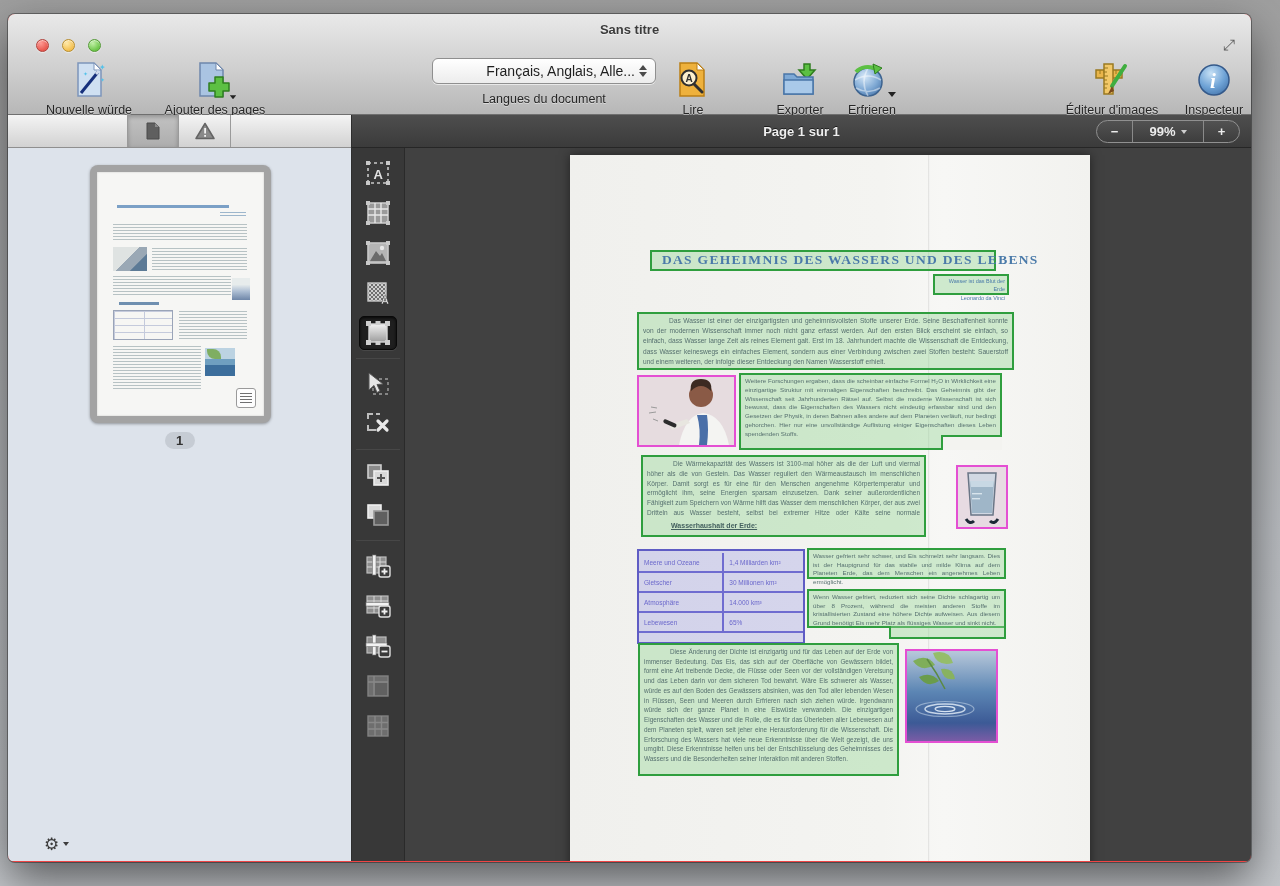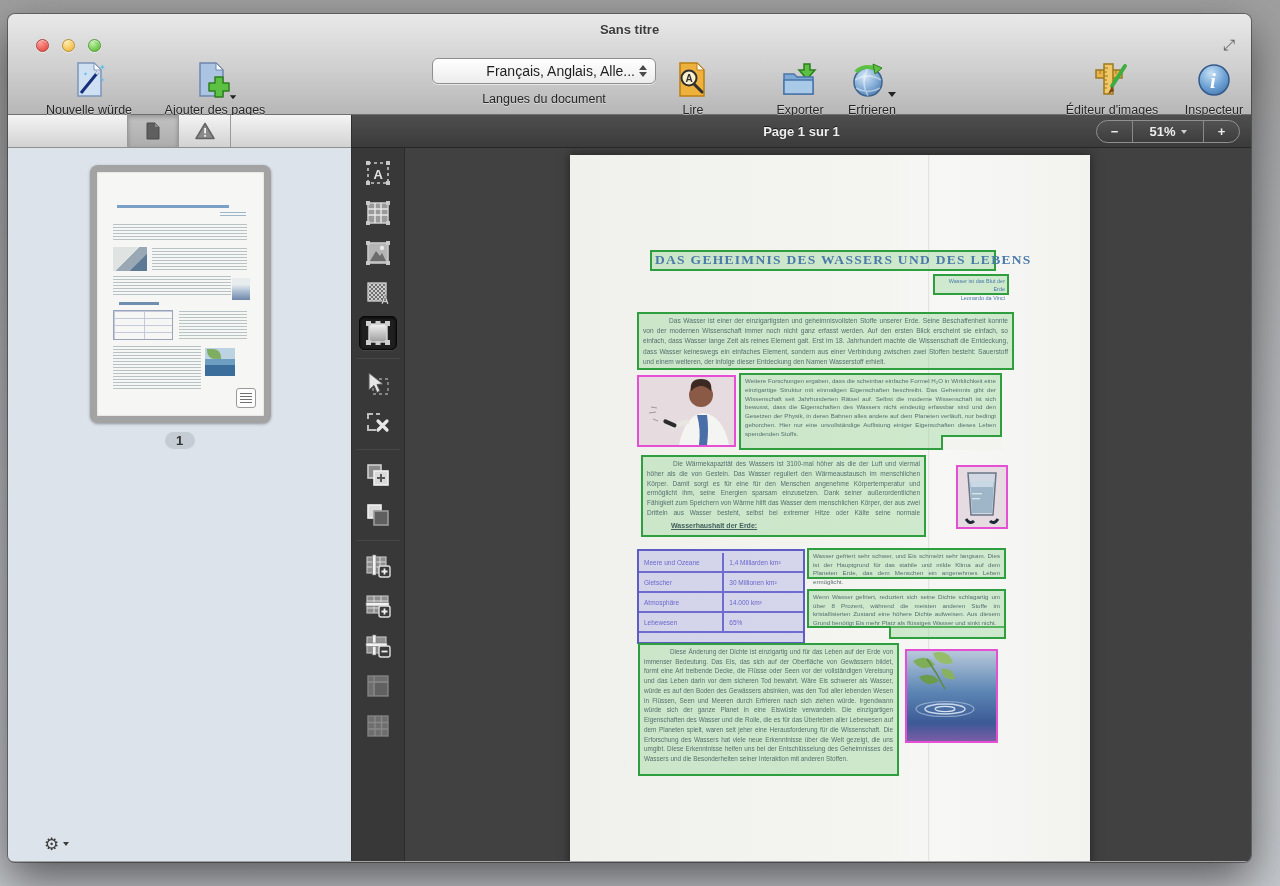--- a/index.html
+++ b/index.html
@@ -6,21 +6,21 @@
   html,body { width:1280px; height:886px; overflow:hidden; }
   body {
     font-family:"Liberation Sans","DejaVu Sans",sans-serif;
     background:linear-gradient(180deg,#9f9f9f,#b9bcc0 60%,#c4c7cb);
   }
   
   .window {
     position:absolute; left:8px; top:14px; width:1243px; height:848px;
     border-radius:7px; overflow:hidden;
     box-shadow:0 18px 45px rgba(0,0,0,.55), 0 0 0 1px rgba(0,0,0,.35);
-    background:#a3a3a3;
+    background:#ef4444;
   }
   
   .toolbar {
     position:relative; height:101px;
     background:linear-gradient(180deg,#e9e9e9,#cfcfcf 55%,#b7b7b7);
     border-bottom:1px solid #6f6f6f;
   }
   .traffic { position:absolute; top:25px; left:28px; display:flex; gap:13px; }
   .light { width:13px; height:13px; border-radius:50%; box-shadow:inset 0 1px 1px rgba(255,255,255,.6), 0 1px 1px rgba(255,255,255,.5); }
   .light.red   { background:radial-gradient(circle at 35% 30%,#ff9a94,#e8574e 70%); border:1px solid #b1403a; }
@@ -104,21 +104,21 @@
     background:linear-gradient(90deg,#f0f0ed 0%,#f4f4f1 60%,#f7f7f5 72%,#f2f2ef 100%);
     box-shadow:0 0 10px rgba(0,0,0,.5);
   }
   .crease { position:absolute; left:358px; top:0; bottom:0; width:2px;
     background:linear-gradient(90deg,rgba(0,0,0,.10),rgba(255,255,255,.35)); }
   .zone-g { position:absolute; border:2px solid #2f9e3e; background:rgba(150,214,150,.42); }
   .zone-p { position:absolute; border:2px solid #e44fd3; }
   .zone-t { position:absolute; border:2px solid #5f5cc4; background:rgba(148,148,226,.32); }
   .doc-small { font-size:6.5px; line-height:1.55; color:#56706f; text-align:justify; padding:2px 4px; overflow:hidden; }
   .indent { text-indent:26px; }
-  .doc-title { font-family:"Liberation Serif","DejaVu Serif",serif; font-size:13.5px; font-weight:bold; letter-spacing:1.3px; color:#4a7aa9; white-space:nowrap; line-height:16px; padding-left:3px; }
+  .doc-title { font-family:"Liberation Serif","DejaVu Serif",serif; font-size:13.5px; font-weight:bold; letter-spacing:1.3px; color:#4a7aa9; white-space:nowrap; line-height:16px; padding-left:10px; }
   .quote { font-size:5.5px; color:#4a7aa9; text-align:right; line-height:1.5; padding:1px 2px; }
   .subhead { font-size:7px; font-weight:bold; text-decoration:underline; color:#44605f; margin:3px 0 0 28px; }
   .notch { position:absolute; right:-2px; bottom:-2px; width:61px; height:15px;
     background:#f3f3f0; border-left:2px solid #2f9e3e; border-top:2px solid #2f9e3e; }
   .ext { position:absolute; left:80px; right:-2px; top:100%; height:13px;
     background:rgba(150,214,150,.42); border:2px solid #2f9e3e; border-top:none; }
   .tbl-row { display:flex; height:20px; border-bottom:2px solid #6f6cd0; }
   .tbl-row:last-child { border-bottom:2px solid #6f6cd0; }
   .tbl-cell { font-size:6.5px; color:#6b68cc; display:flex; align-items:center; padding-left:5px; }
   .tbl-c1 { width:52%; border-right:2px solid #6f6cd0; }
@@ -306,21 +306,21 @@
         <span class="caret-sm"></span>
       </div>
     </div>
 
     <div class="rightpane">
       <div class="pagebar">
         <span class="ptext">Page 1 sur 1</span>
         <div class="zoomctl">
           <div class="zseg zminus">−</div>
           <div class="zseg zlevel">
-            <span>51%</span>
+            <span>99%</span>
             <span class="zcaret"></span>
           </div>
           <div class="zseg zplus">+</div>
         </div>
       </div>
 
       <div class="workarea">
 
         <div class="palette">
           <div class="ptool">

